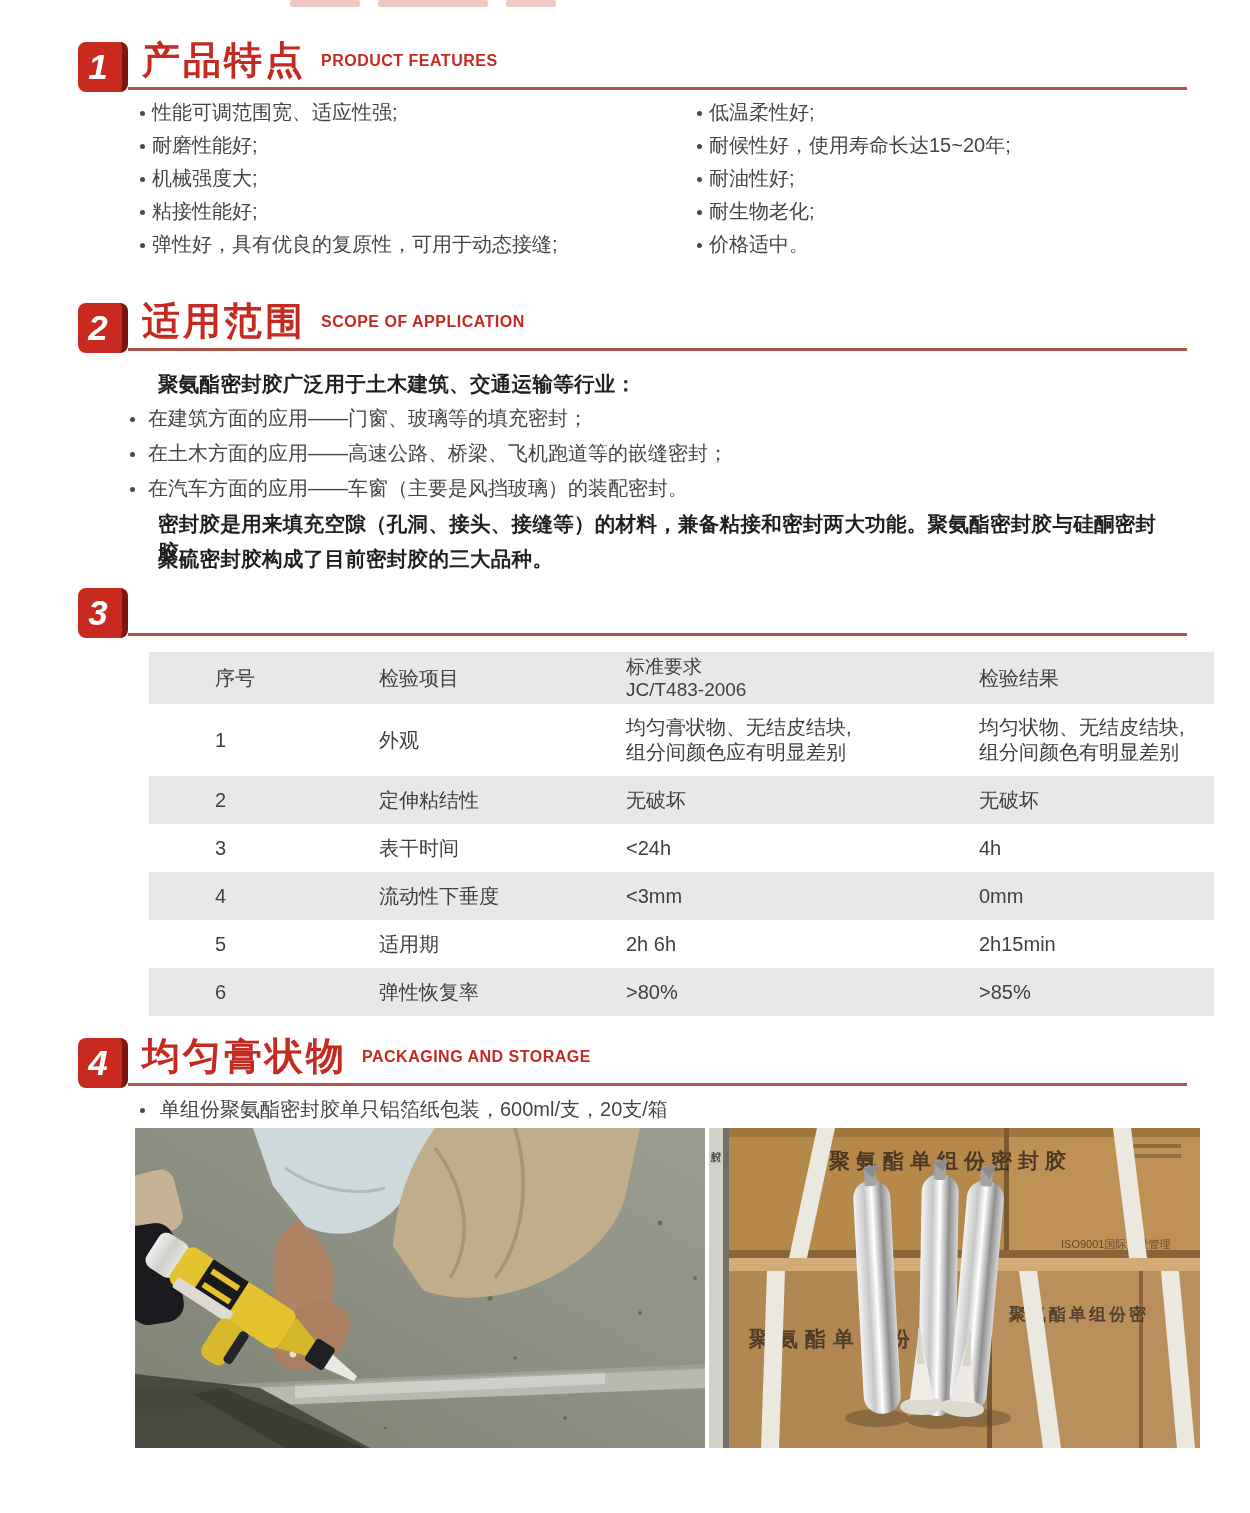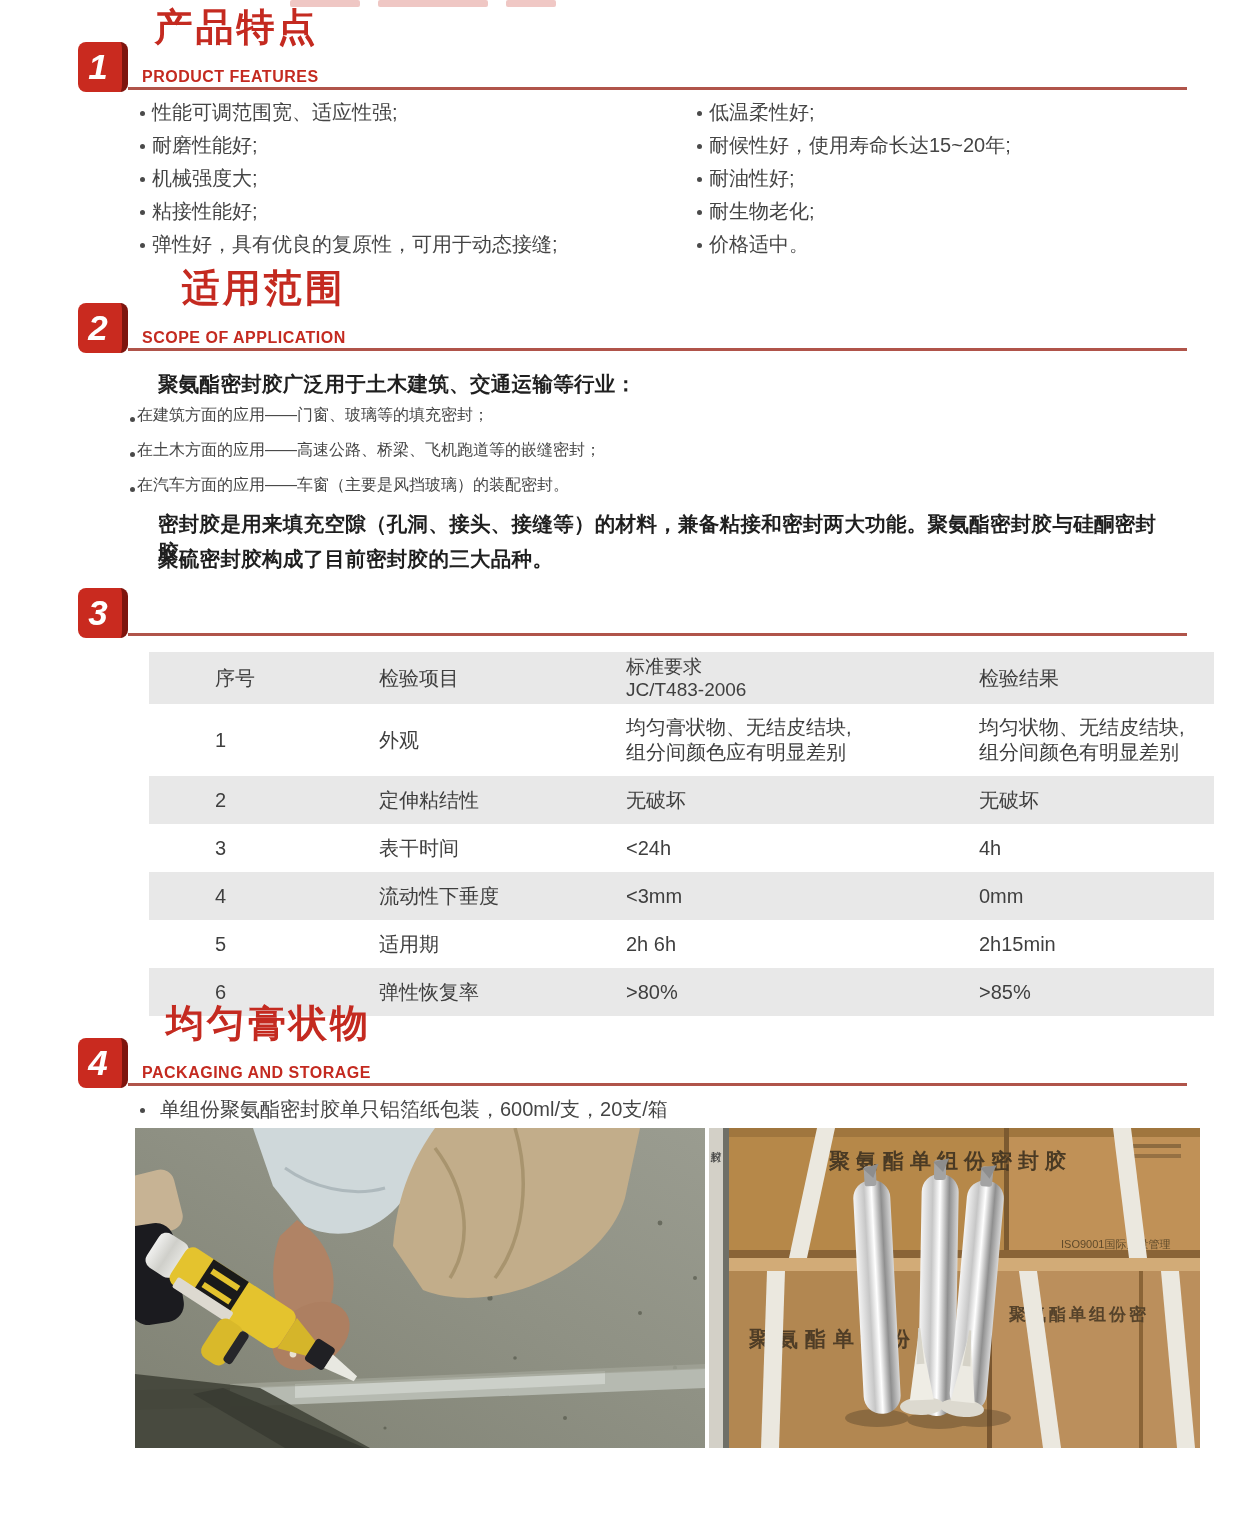--- a/index.html
+++ b/index.html
@@ -10,33 +10,33 @@
   .top-artifact { position:absolute; top:0; left:290px; width:300px; height:7px; display:flex; gap:18px; opacity:.28; }
   .top-artifact span { display:block; height:100%; background:#c8392e; border-radius:2px; }
 
   
   .sec { position:absolute; left:78px; width:1109px; height:52px; }
   .sec .badge { position:absolute; left:0; top:2px; width:50px; height:50px;
     background:#c92a1f; border-right:6px solid #7e150e; border-radius:8px;
     color:#fff; font-style:italic; font-weight:bold; font-size:35px;
     display:flex; align-items:center; justify-content:center; padding-right:4px; }
   .sec .underline { position:absolute; left:50px; right:0; bottom:2px; height:3px; background:#b0544a; }
-  .sec .titles { position:absolute; left:64px; bottom:6px; display:flex; align-items:flex-end; gap:15px; white-space:nowrap;flex-direction:column; }
+  .sec .titles { position:absolute; left:64px; bottom:6px; display:flex; align-items:center; gap:15px; white-space:nowrap; }
   .sec .zh { font-size:38px; font-weight:800; color:#c42a20; letter-spacing:3px; }
   .sec .en { font-size:16px; font-weight:700; color:#c42a20; letter-spacing:.5px; }
 
   
   .dot { width:5px; height:5px; border-radius:50%; background:#4a4a4a; margin-top:12px; flex:0 0 5px; }
   .f-item { display:flex; gap:7px; height:33px; font-size:20px; color:#454545; }
   .features-left  { position:absolute; left:140px; top:99px; }
   .features-right { position:absolute; left:697px; top:99px; }
 
   
   .scope { position:absolute; left:130px; top:370px; width:1065px; }
-  .scope .row { display:flex; gap:2px; height:35px; font-size:16px; color:#454545; }
+  .scope .row { display:flex; gap:13px; height:35px; font-size:20px; color:#454545; }
   .scope .bold { font-weight:bold; color:#1f1f1f; padding-left:28px; height:35px; font-size:20.5px; letter-spacing:.3px; }
 
   
   .ptable { position:absolute; left:149px; top:652px; width:1065px; font-size:20px; color:#3f3f3f; }
   .trow { display:grid; grid-template-columns:230px 247px 353px 235px; align-items:center; }
   .trow > div { padding-right:10px; }
   .c1 { padding-left:66px; }
   .gray { background:#e8e8e8; }
   .thead { height:52px; }
   .r-tall { height:72px; }

